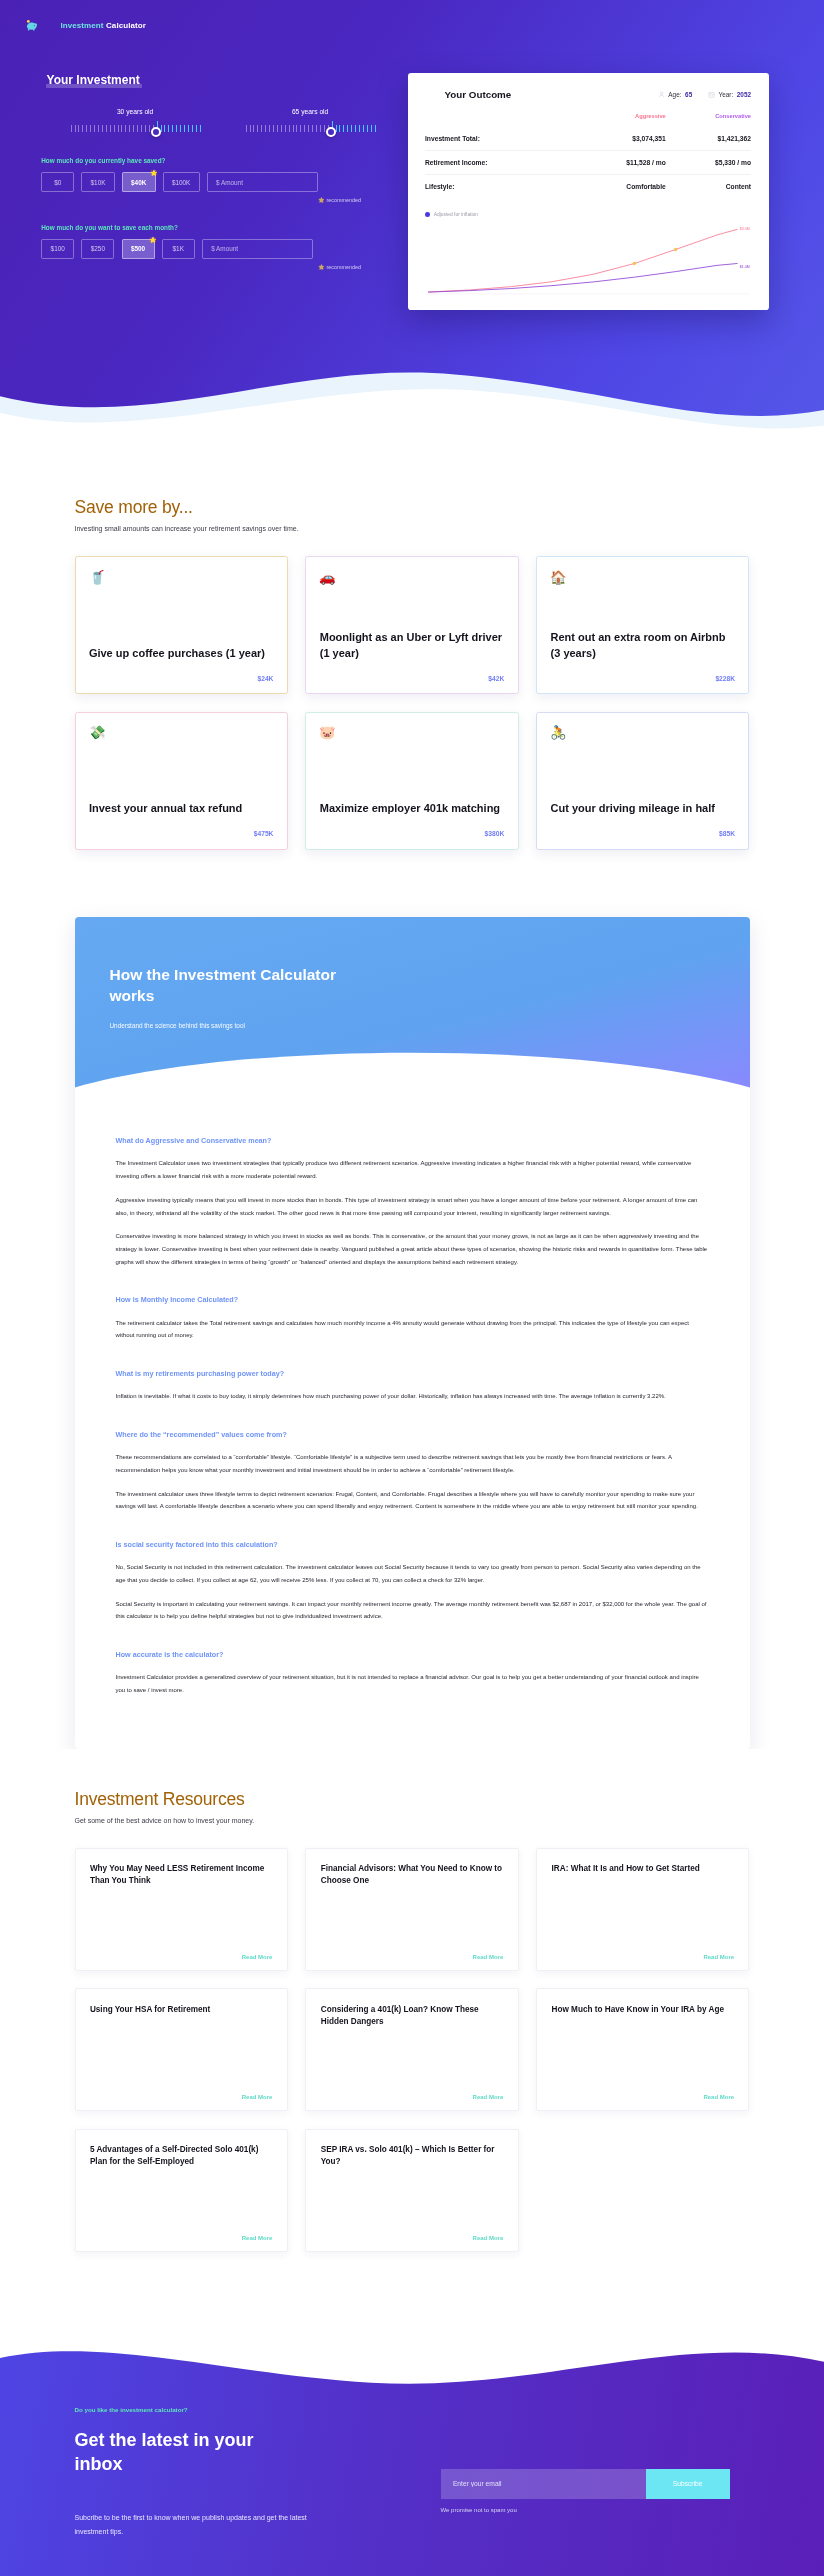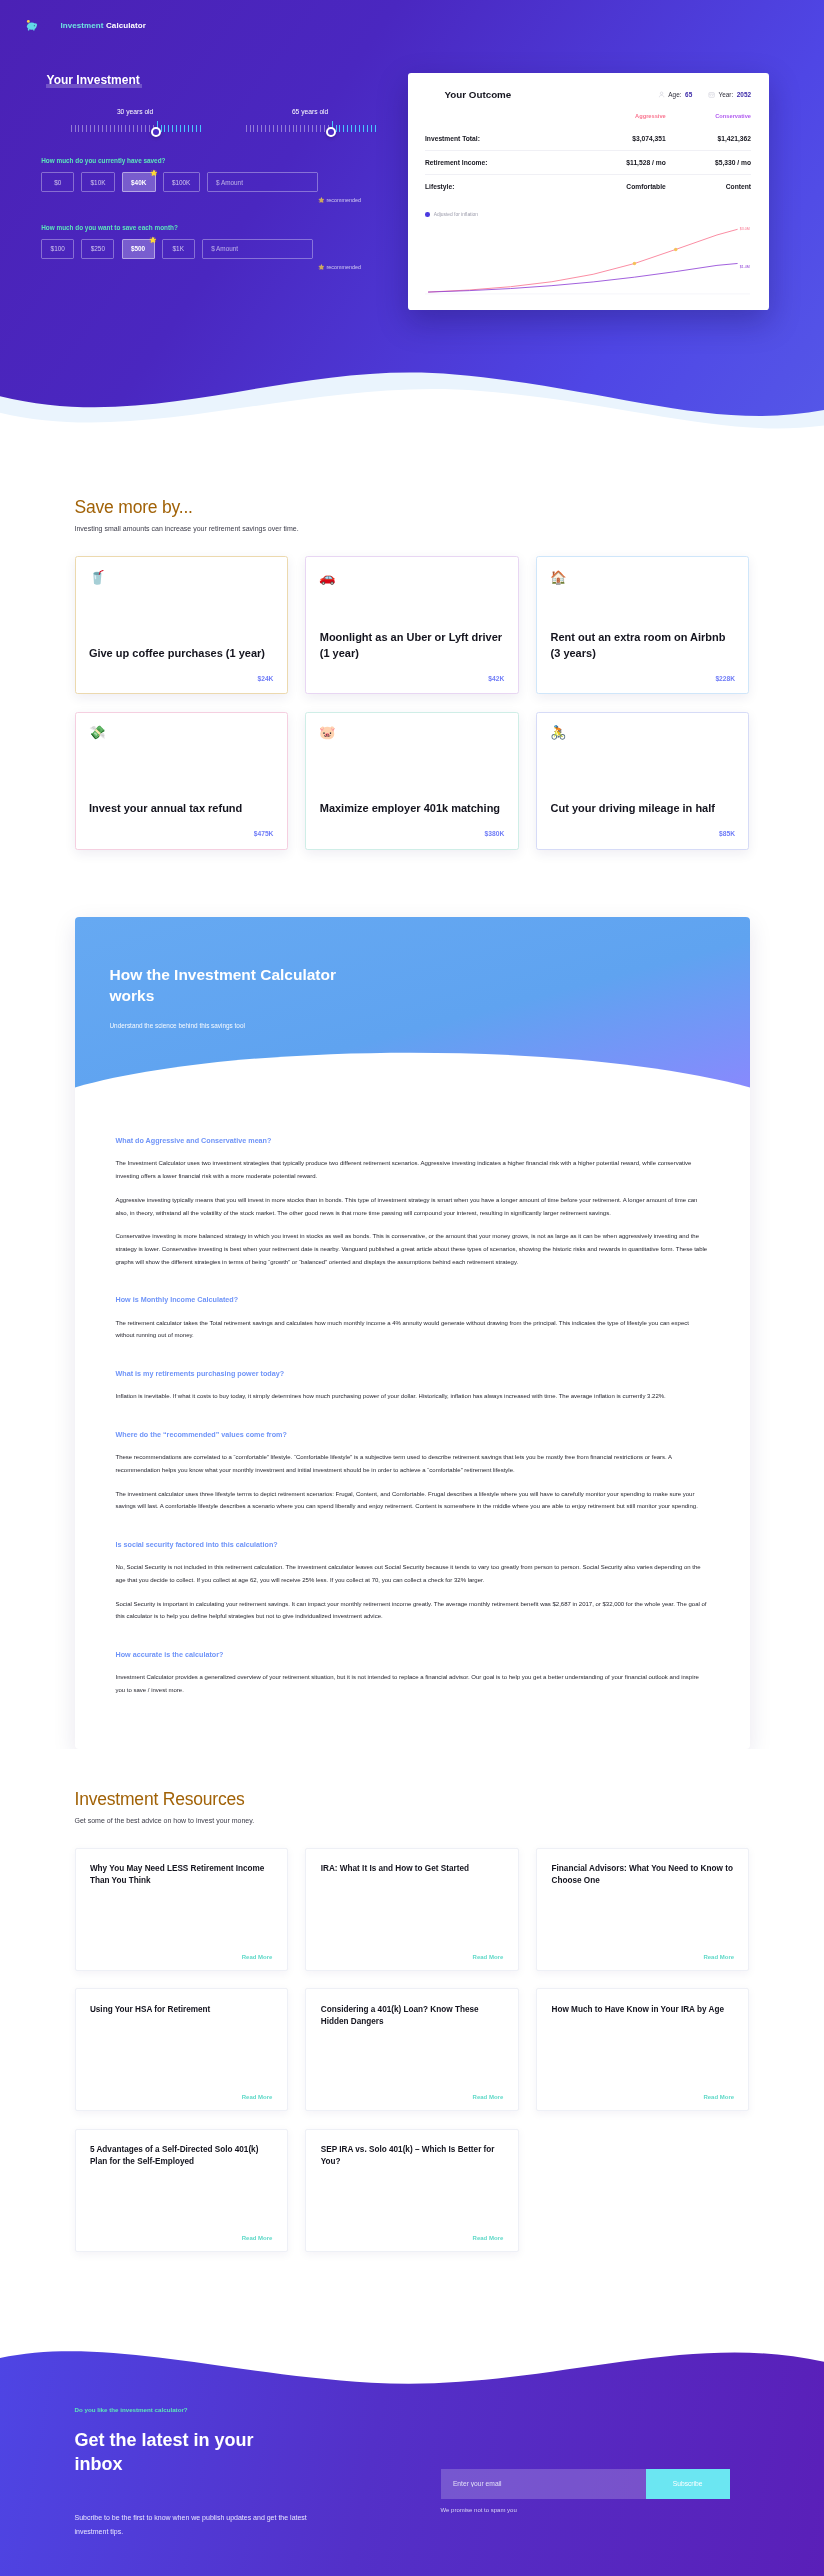--- a/index.html
+++ b/index.html
@@ -484,25 +484,25 @@
   <section class="res">
     <div class="wrap">
       <h2 class="h2">Investment Resources</h2>
       <div class="sub">Get some of the best advice on how to invest your money.</div>
       <div class="res-cards" id="resCards">
           <div class="rcard">
             <div class="rt">Why You May Need LESS Retirement Income Than You Think</div>
             <div class="rl">Read More</div>
           </div>
           <div class="rcard">
+            <div class="rt">Financial Advisors: What You Need to Know to Choose One</div>
+            <div class="rl">Read More</div>
+          </div>
+          <div class="rcard">
             <div class="rt">IRA: What It Is and How to Get Started</div>
-            <div class="rl">Read More</div>
-          </div>
-          <div class="rcard">
-            <div class="rt">Financial Advisors: What You Need to Know to Choose One</div>
             <div class="rl">Read More</div>
           </div>
           <div class="rcard">
             <div class="rt">Using Your HSA for Retirement</div>
             <div class="rl">Read More</div>
           </div>
           <div class="rcard">
             <div class="rt">Considering a 401(k) Loan? Know These Hidden Dangers</div>
             <div class="rl">Read More</div>
           </div>

